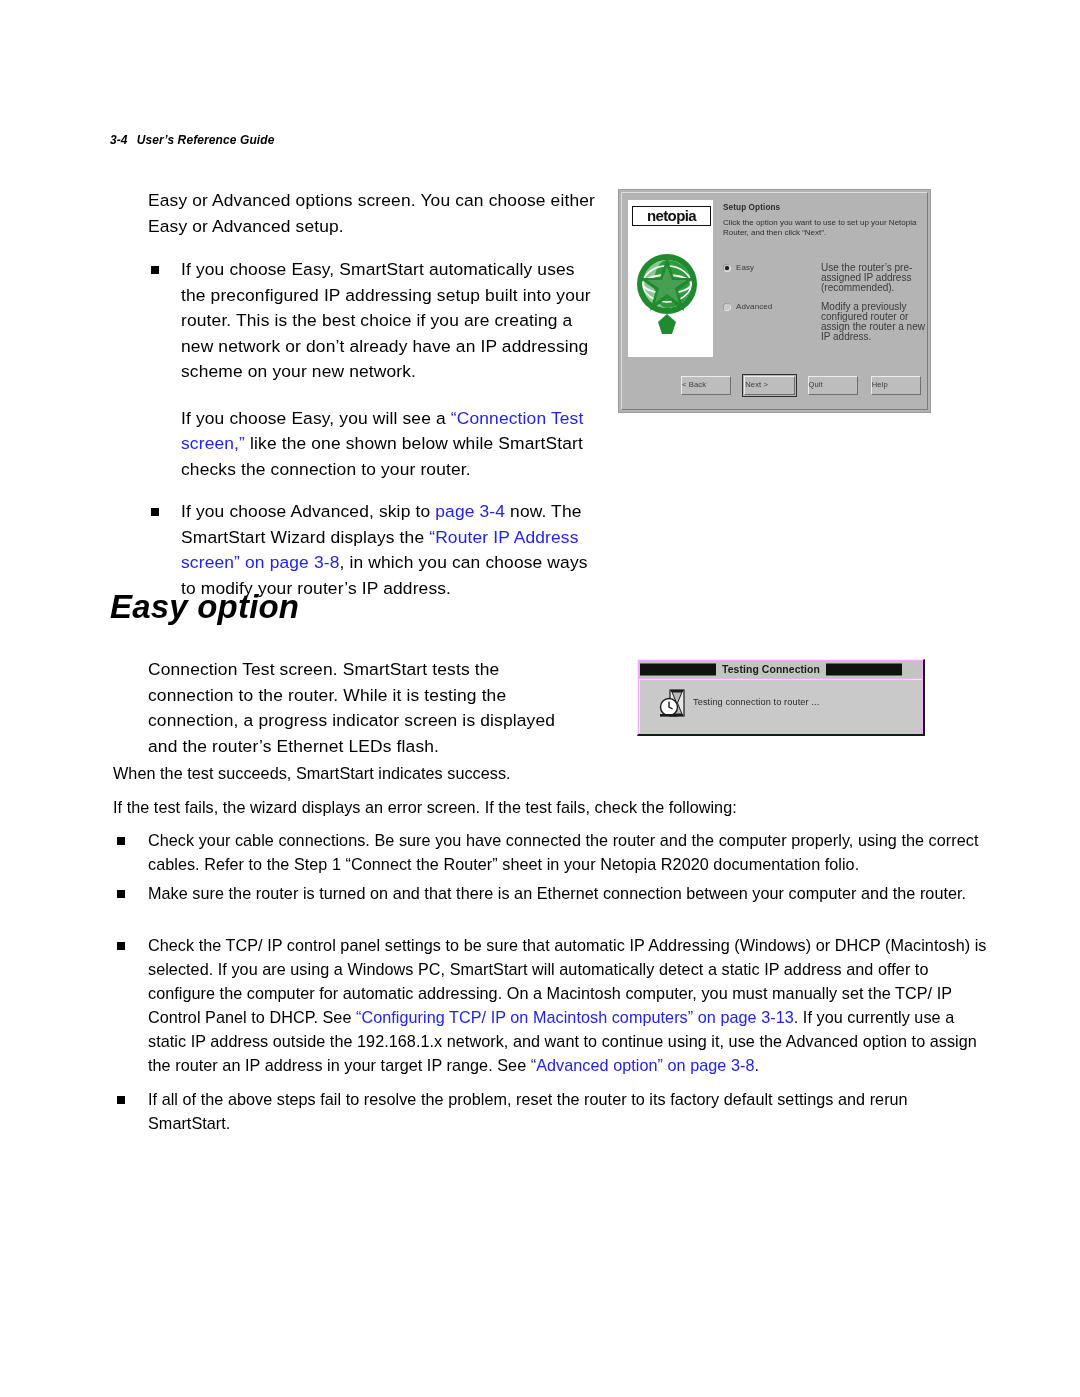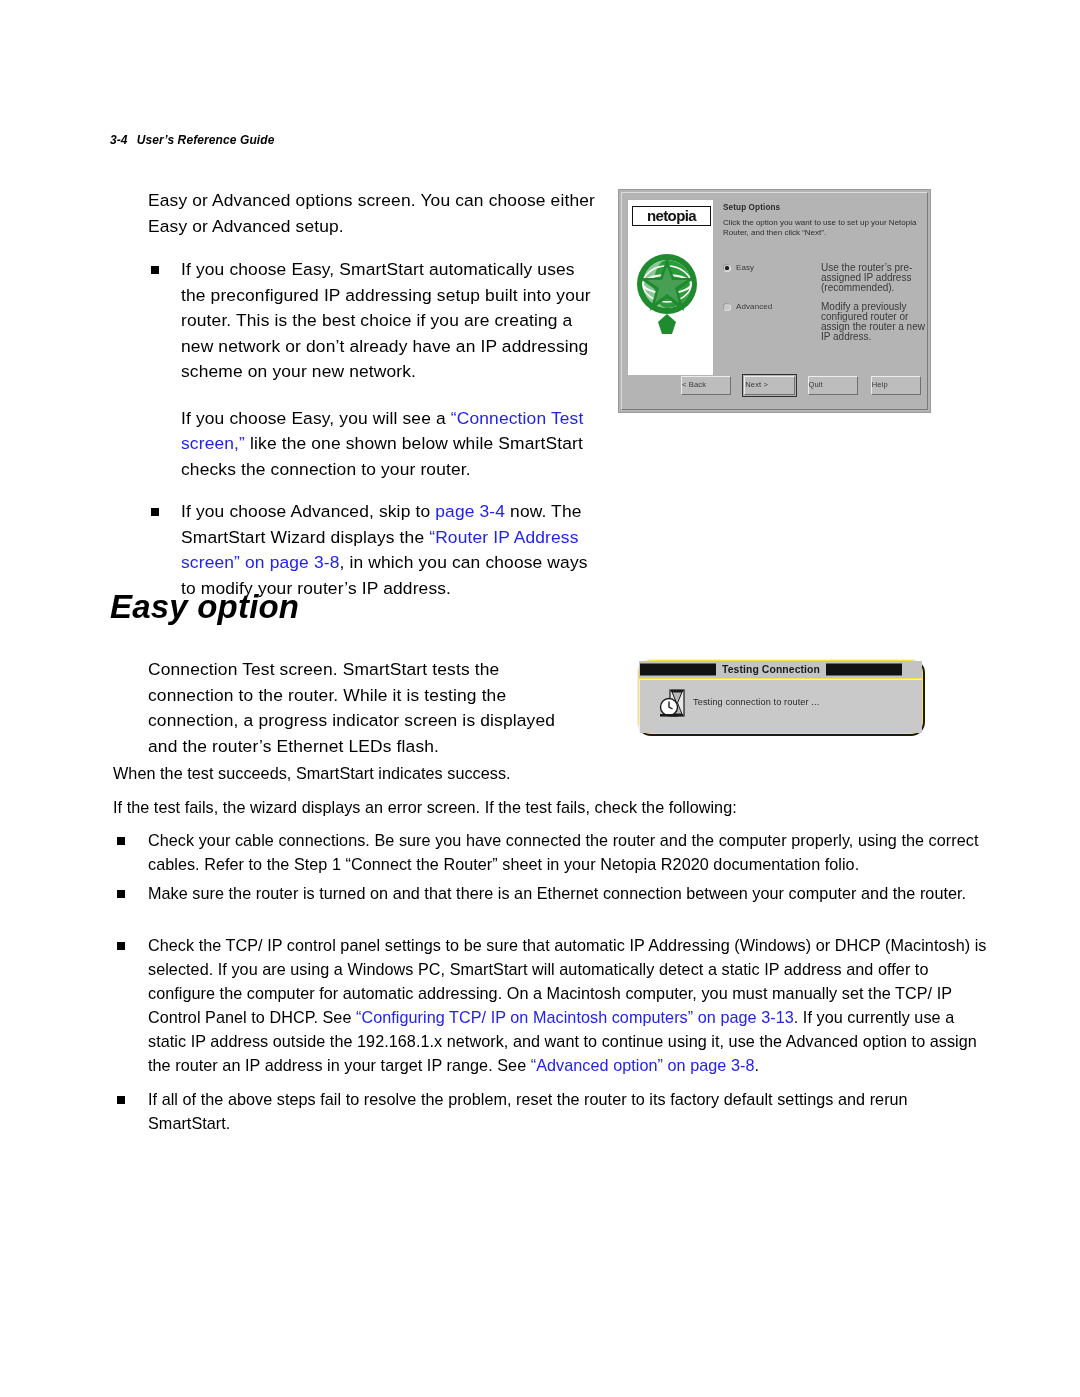--- a/index.html
+++ b/index.html
@@ -151,21 +151,21 @@
     border-left: 1px solid #dddddd;
     border-right: 1px solid #7a7a7a;
     border-bottom: 1px solid #7a7a7a;
   }
 
   .logo-panel {
     position: absolute;
     left: 9px;
     top: 10px;
     width: 85px;
-    height: 175px;
+    height: 157px;
     background: #ffffff;
   }
   .logo-word {
     position: absolute;
     left: 4px;
     top: 6px;
     width: 77px;
     height: 18px;
     background: #ffffff;
     border: 1.4px solid #111111;
@@ -272,27 +272,26 @@
   }
   .dlg-btn.default { outline: 1.3px solid #2f2f2f; outline-offset: 1.4px; }
 
   
   .test-dialog {
     position: absolute;
     left: 637px;
     top: 659px;
     width: 285px;
     height: 74px;
-    background: #fde047;
+    background: #f0abfc;
     border-top: 1.5px solid #f0f0f0;
     border-left: 1.5px solid #f0f0f0;
     border-right: 2px solid #1a1a1a;
     border-bottom: 2px solid #1a1a1a;
     filter: blur(0.2px);
-    border-radius: 14px;
   }
   .test-titlebar {
     position: absolute;
     left: 1px; top: 1px; right: 1px;
     height: 17px;
     background: #c3c3c3;
     display: flex;
     align-items: center;
   }
   .stripe {

